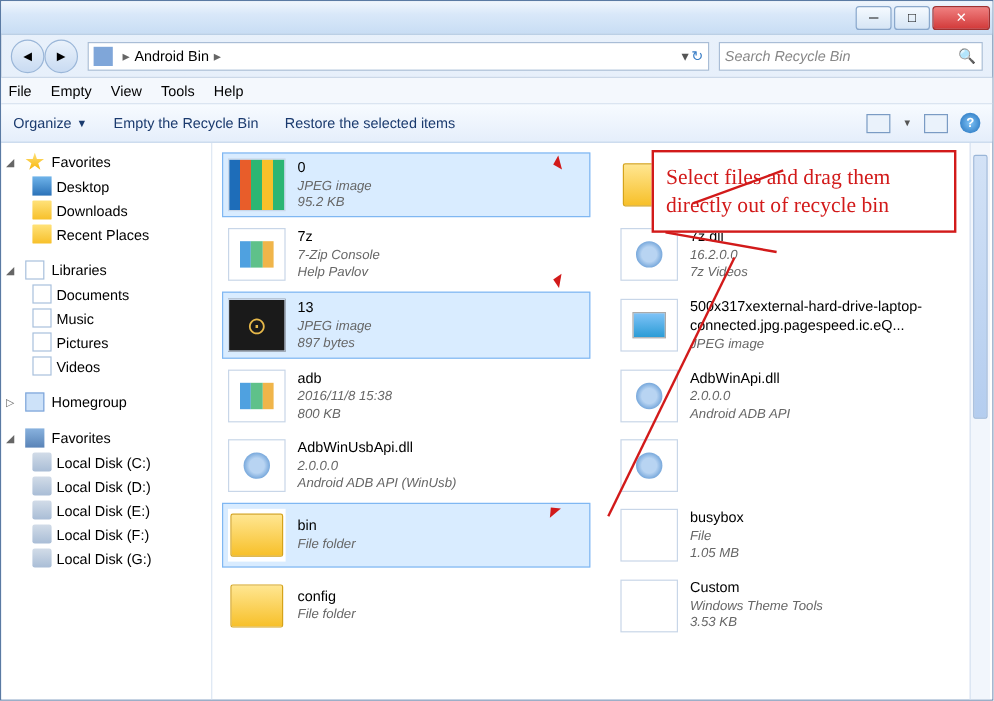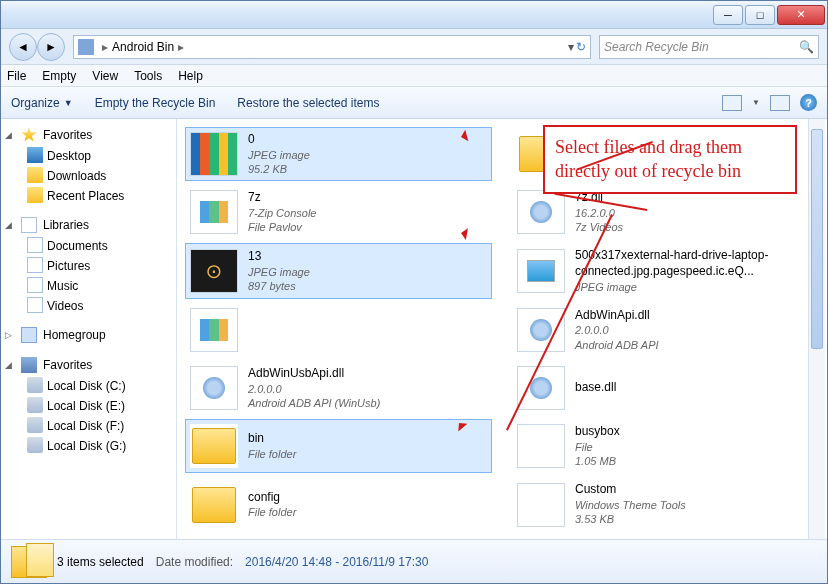--- a/index.html
+++ b/index.html
@@ -168,26 +168,26 @@
         <div class="navhead">
           <span class="tri">◢</span>
           <span class="icn docs"></span>
           <span>Libraries</span>
         </div>
         <div class="navitem">
             <span class="icn docs"></span>
             <span>Documents</span>
           </div>
         <div class="navitem">
+            <span class="icn music"></span>
+            <span>Music</span>
+          </div>
+        <div class="navitem">
             <span class="icn pics"></span>
             <span>Pictures</span>
-          </div>
-        <div class="navitem">
-            <span class="icn music"></span>
-            <span>Music</span>
           </div>
         <div class="navitem">
             <span class="icn vids"></span>
             <span>Videos</span>
           </div>
       </div>
       <div class="navgroup">
         <div class="navhead">
           <span class="tri">▷</span>
           <span class="icn home"></span>
@@ -196,20 +196,24 @@
       </div>
       <div class="navgroup">
         <div class="navhead">
           <span class="tri">◢</span>
           <span class="icn comp"></span>
           <span>Favorites</span>
         </div>
         <div class="navitem">
             <span class="icn disk"></span>
             <span>Local Disk (C:)</span>
+          </div>
+        <div class="navitem">
+            <span class="icn disk"></span>
+            <span>Local Disk (D:)</span>
           </div>
         <div class="navitem">
             <span class="icn disk"></span>
             <span>Local Disk (E:)</span>
           </div>
         <div class="navitem">
             <span class="icn disk"></span>
             <span>Local Disk (F:)</span>
           </div>
         <div class="navitem">
@@ -242,21 +246,21 @@
             <div class="thumb app">
               <div class="colors">
                 <div style="background:#4fa1e0"></div>
                 <div style="background:#5fc18a"></div>
                 <div style="background:#f0b54a"></div>
               </div>
             </div>
             <div class="tinfo">
               <span class="name">7z</span>
               <span class="meta">7-Zip Console</span>
-              <span class="meta">File Pavlov</span>
+              <span class="meta">Help Pavlov</span>
             </div>
           </div>
           <div class="tile">
             <div class="thumb dll">
               <div class="gear"></div>
             </div>
             <div class="tinfo">
               <span class="name">7z.dll</span>
               <span class="meta">16.2.0.0</span>
               <span class="meta">7z Videos</span>
@@ -282,20 +286,25 @@
             </div>
           </div>
           <div class="tile">
             <div class="thumb app">
               <div class="colors">
                 <div style="background:#4fa1e0"></div>
                 <div style="background:#5fc18a"></div>
                 <div style="background:#f0b54a"></div>
               </div>
             </div>
+            <div class="tinfo">
+              <span class="name">adb</span>
+              <span class="meta">2016/11/8 15:38</span>
+              <span class="meta">800 KB</span>
+            </div>
           </div>
           <div class="tile">
             <div class="thumb dll">
               <div class="gear"></div>
             </div>
             <div class="tinfo">
               <span class="name">AdbWinApi.dll</span>
               <span class="meta">2.0.0.0</span>
               <span class="meta">Android ADB API</span>
             </div>
@@ -308,21 +317,20 @@
               <span class="name">AdbWinUsbApi.dll</span>
               <span class="meta">2.0.0.0</span>
               <span class="meta">Android ADB API (WinUsb)</span>
             </div>
           </div>
           <div class="tile">
             <div class="thumb dll">
               <div class="gear"></div>
             </div>
             <div class="tinfo">
-              <span class="name">base.dll</span>
             </div>
           </div>
           <div class="tile sel">
             <div class="thumb folder">
               <div class="fb"></div>
             </div>
             <div class="tinfo">
               <span class="name">bin</span>
               <span class="meta">File folder</span>
             </div>
@@ -361,22 +369,14 @@
       <div class="redline" style="left:476px; top:24px; width:80px; transform: rotate(160deg);"></div>
       <div class="redhead" style="left:278px; top:12px; transform: rotate(-15deg);"></div>
       <div class="redline" style="left:470px; top:92px; width:94px; transform: rotate(190deg);"></div>
       <div class="redhead" style="left:278px; top:108px; transform: rotate(10deg);"></div>
       <div class="redline" style="left:436px; top:96px; width:240px; transform: rotate(116deg);"></div>
       <div class="redhead" style="left:276px; top:298px; transform: rotate(50deg);"></div>
     </div>
 
   </div>
 
-  <div class="footer">
-    <div class="bigicn"></div>
-    <div class="finfo">
-      <span style="color:#000">3 items selected</span>
-      <span class="lbl">Date modified:</span>
-      <span class="val">2016/4/20 14:48 - 2016/11/9 17:30</span>
-    </div>
-  </div>
 
 </div>
 
 </body></html>

